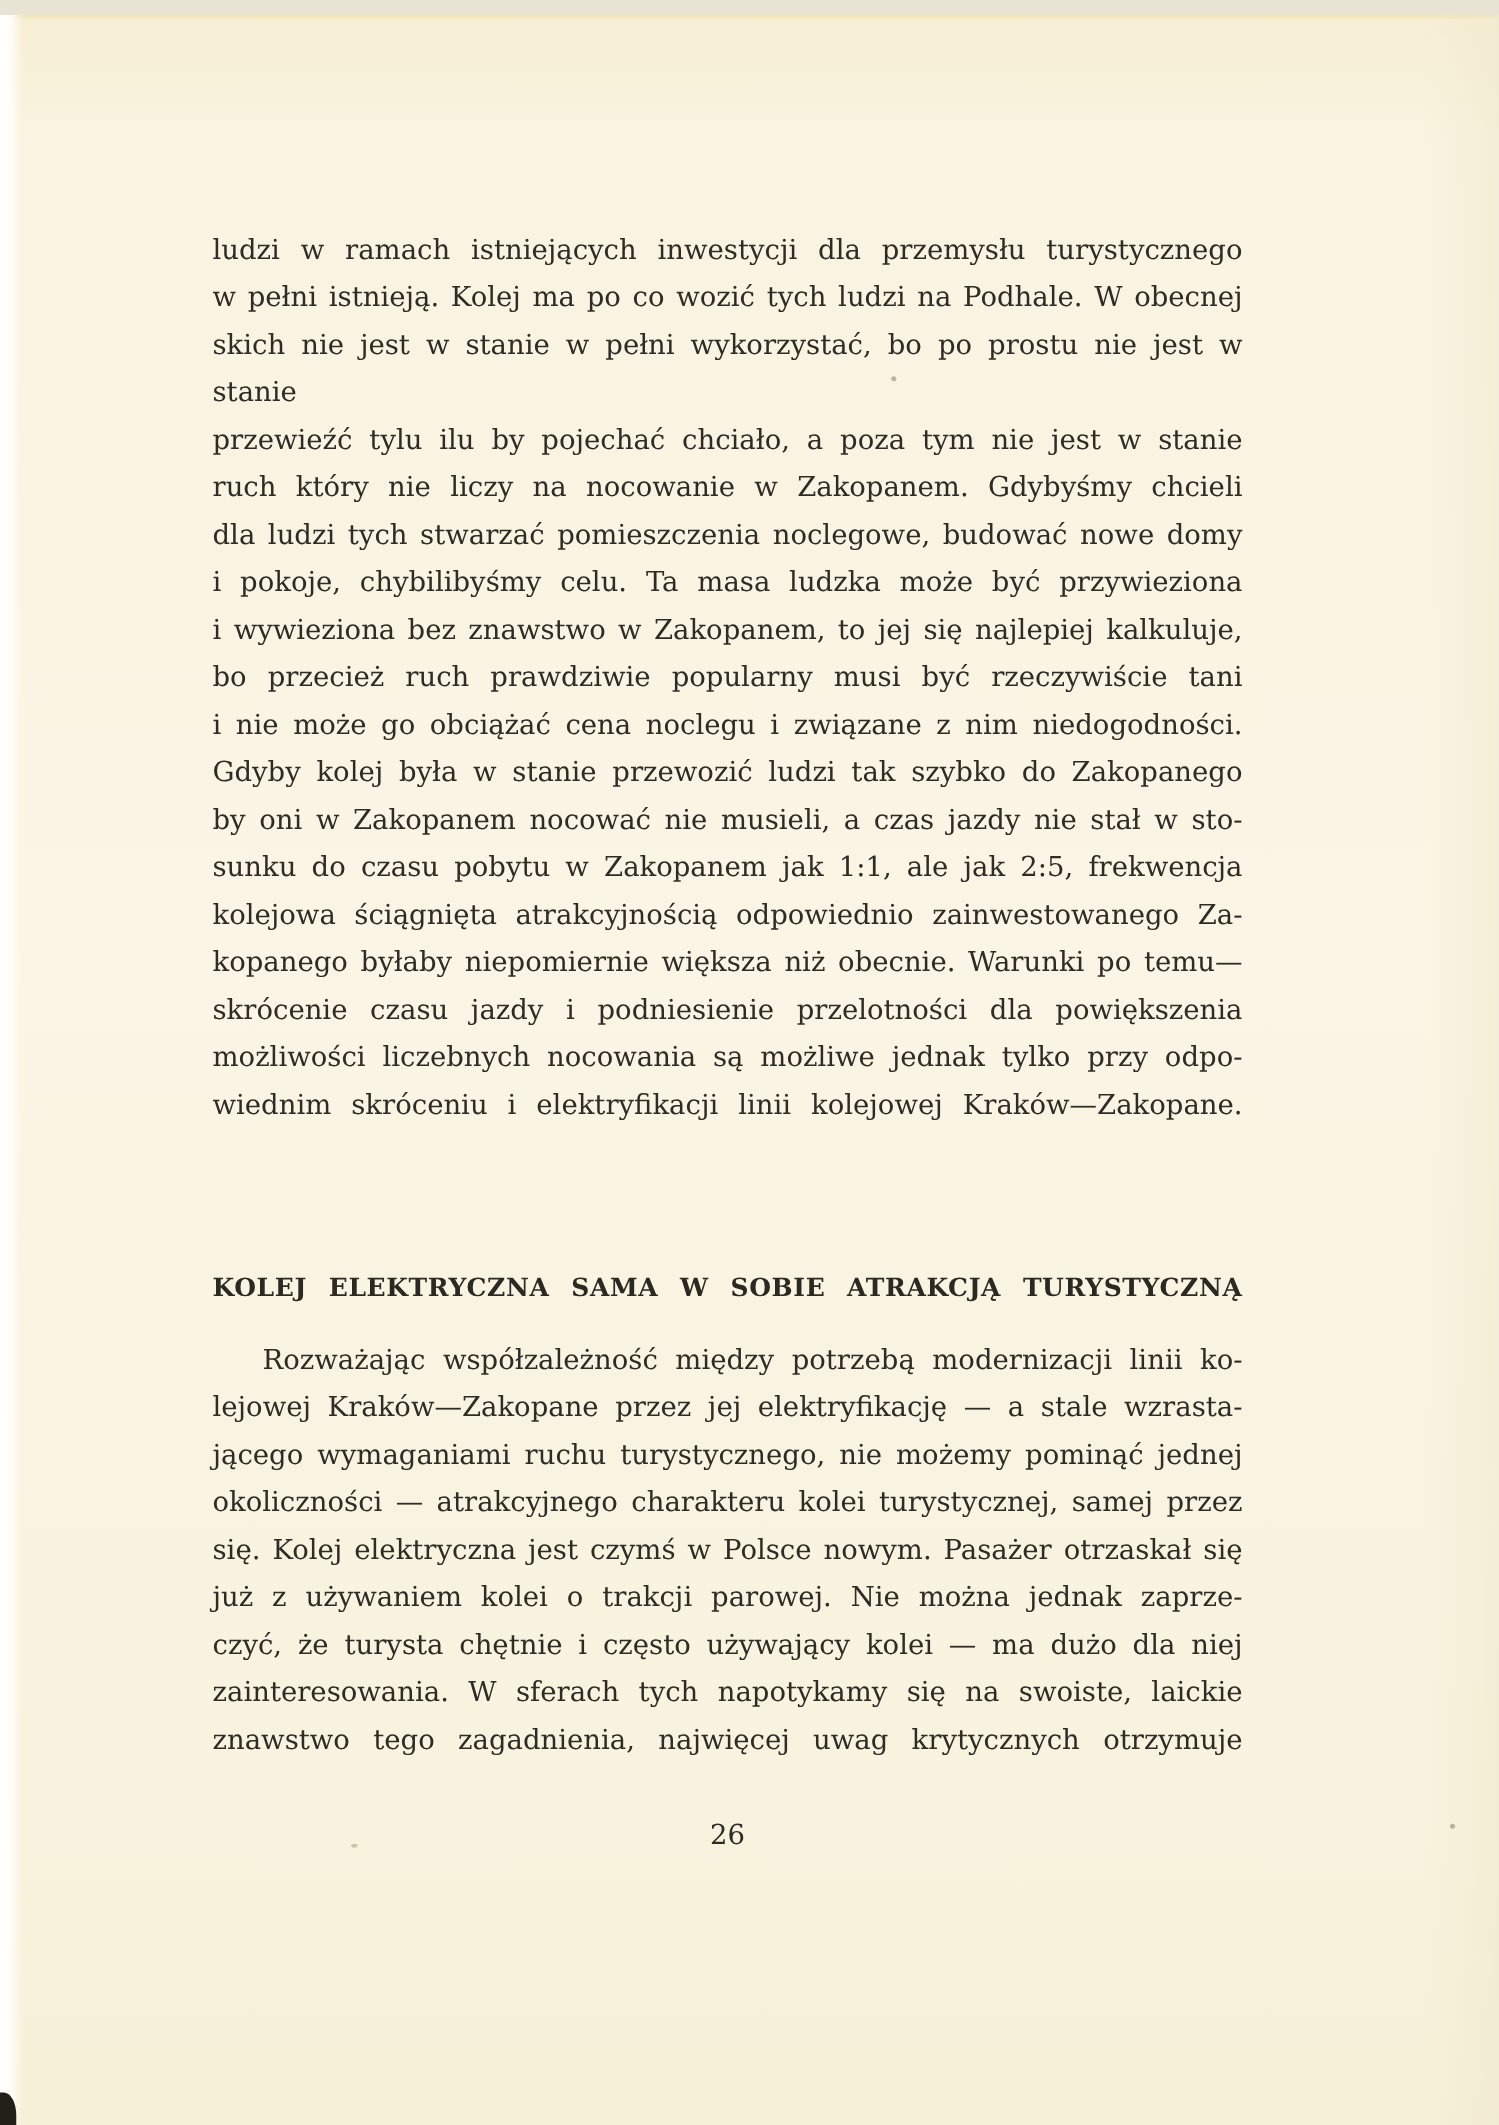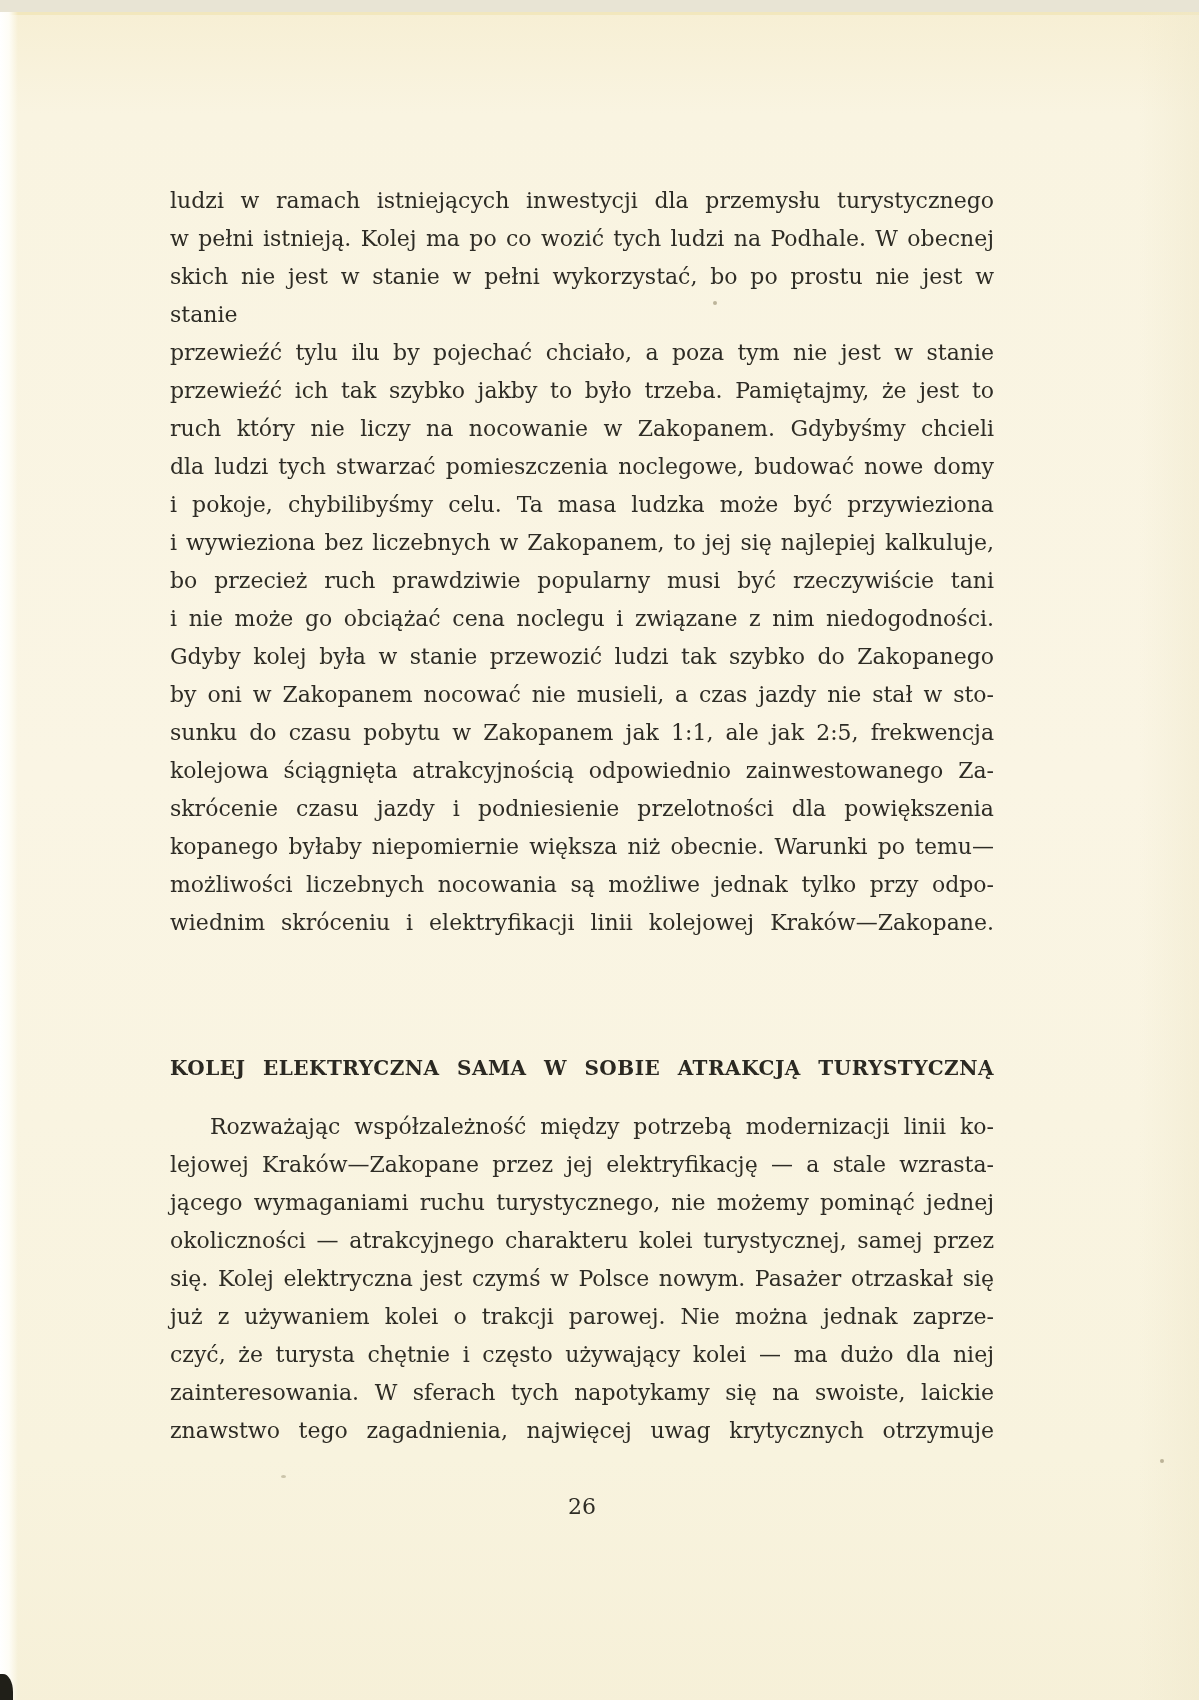--- a/index.html
+++ b/index.html
@@ -89,33 +89,32 @@
   <div class="edge-left"></div>
   <div class="edge-right"></div>
 
   <div class="textblock">
 
     <div class="para1">
       <div class="line">ludzi w ramach istniejących inwestycji dla przemysłu turystycznego</div>
       <div class="line">w pełni istnieją. Kolej ma po co wozić tych ludzi na Podhale. W obecnej</div>
       <div class="line">skich nie jest w stanie w pełni wykorzystać, bo po prostu nie jest w stanie</div>
       <div class="line">przewieźć tylu ilu by pojechać chciało, a poza tym nie jest w stanie</div>
-      <div class="line">przewieźć ich tak szybko jakby to było trzeba. Pamiętajmy, że jest to</div>
       <div class="line">ruch który nie liczy na nocowanie w Zakopanem. Gdybyśmy chcieli</div>
       <div class="line">dla ludzi tych stwarzać pomieszczenia noclegowe, budować nowe domy</div>
       <div class="line">i pokoje, chybilibyśmy celu. Ta masa ludzka może być przywieziona</div>
-      <div class="line">i wywieziona bez liczebnych w Zakopanem, to jej się najlepiej kalkuluje,</div>
+      <div class="line">i wywieziona bez znawstwo w Zakopanem, to jej się najlepiej kalkuluje,</div>
       <div class="line">bo przecież ruch prawdziwie popularny musi być rzeczywiście tani</div>
       <div class="line">i nie może go obciążać cena noclegu i związane z nim niedogodności.</div>
       <div class="line">Gdyby kolej była w stanie przewozić ludzi tak szybko do Zakopanego</div>
       <div class="line">by oni w Zakopanem nocować nie musieli, a czas jazdy nie stał w sto-</div>
       <div class="line">sunku do czasu pobytu w Zakopanem jak 1:1, ale jak 2:5, frekwencja</div>
       <div class="line">kolejowa ściągnięta atrakcyjnością odpowiednio zainwestowanego Za-</div>
+      <div class="line">kopanego byłaby niepomiernie większa niż obecnie. Warunki po temu—</div>
       <div class="line">skrócenie czasu jazdy i podniesienie przelotności dla powiększenia</div>
-      <div class="line">kopanego byłaby niepomiernie większa niż obecnie. Warunki po temu—</div>
       <div class="line">możliwości liczebnych nocowania są możliwe jednak tylko przy odpo-</div>
       <div class="line lastline">wiednim skróceniu i elektryfikacji linii kolejowej Kraków—Zakopane.</div>
     </div>
 
     <div class="heading">KOLEJ ELEKTRYCZNA SAMA W SOBIE ATRAKCJĄ TURYSTYCZNĄ</div>
 
     <div class="para2">
       <div class="line first">Rozważając współzależność między potrzebą modernizacji linii ko-</div>
       <div class="line">lejowej Kraków—Zakopane przez jej elektryfikację — a stale wzrasta-</div>
       <div class="line">jącego wymaganiami ruchu turystycznego, nie możemy pominąć jednej</div>

